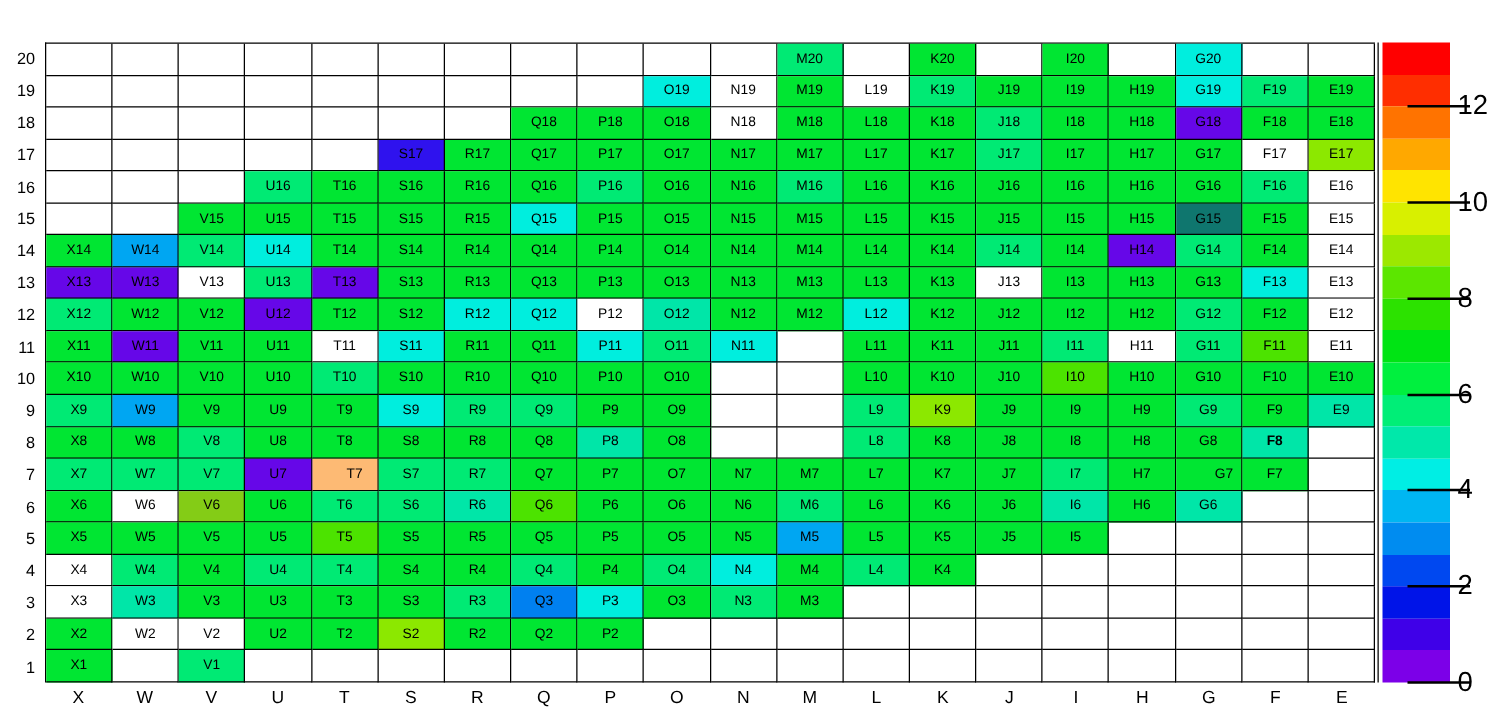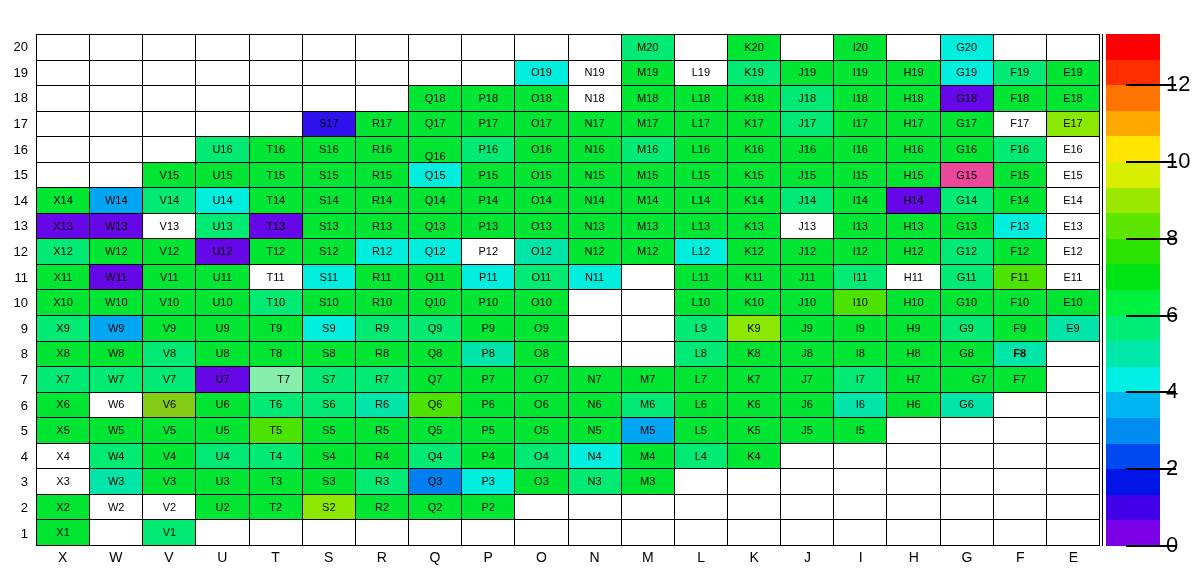--- a/index.html
+++ b/index.html
@@ -251,21 +251,21 @@
       </div>
       <div class="cell" style="background: rgb(0, 230, 50);">
         <span>T16</span>
       </div>
       <div class="cell" style="background: rgb(0, 230, 50);">
         <span>S16</span>
       </div>
       <div class="cell" style="background: rgb(0, 230, 50);">
         <span>R16</span>
       </div>
-      <div class="cell" style="background: rgb(0, 230, 50); align-items: flex-end;">
+      <div class="cell" style="background: rgb(0, 230, 50);">
         <span>Q16</span>
       </div>
       <div class="cell" style="background: rgb(0, 234, 116);">
         <span>P16</span>
       </div>
       <div class="cell" style="background: rgb(0, 230, 50);">
         <span>O16</span>
       </div>
       <div class="cell" style="background: rgb(0, 230, 50);">
         <span>N16</span>
@@ -337,21 +337,21 @@
       </div>
       <div class="cell" style="background: rgb(0, 230, 50);">
         <span>J15</span>
       </div>
       <div class="cell" style="background: rgb(0, 230, 50);">
         <span>I15</span>
       </div>
       <div class="cell" style="background: rgb(0, 230, 50);">
         <span>H15</span>
       </div>
-      <div class="cell" style="background: #ec4899;">
+      <div class="cell" style="background: #0f766e;">
         <span>G15</span>
       </div>
       <div class="cell" style="background: rgb(0, 230, 50);">
         <span>F15</span>
       </div>
       <div class="cell" style="background: rgb(255, 255, 255);">
         <span>E15</span>
       </div>
       <div class="cell" style="background: rgb(0, 230, 50);">
         <span>X14</span>
@@ -762,21 +762,21 @@
       </div>
       <div class="cell" style="background: rgb(0, 234, 116);">
         <span>W7</span>
       </div>
       <div class="cell" style="background: rgb(0, 234, 116);">
         <span>V7</span>
       </div>
       <div class="cell" style="background: rgb(102, 7, 232);">
         <span>U7</span>
       </div>
-      <div class="cell" style="background: #86efac; padding-left: 16px;">
+      <div class="cell" style="background: #fdba74; padding-left: 16px;">
         <span>T7</span>
       </div>
       <div class="cell" style="background: rgb(0, 234, 116);">
         <span>S7</span>
       </div>
       <div class="cell" style="background: rgb(0, 234, 116);">
         <span>R7</span>
       </div>
       <div class="cell" style="background: rgb(0, 230, 50);">
         <span>Q7</span>

